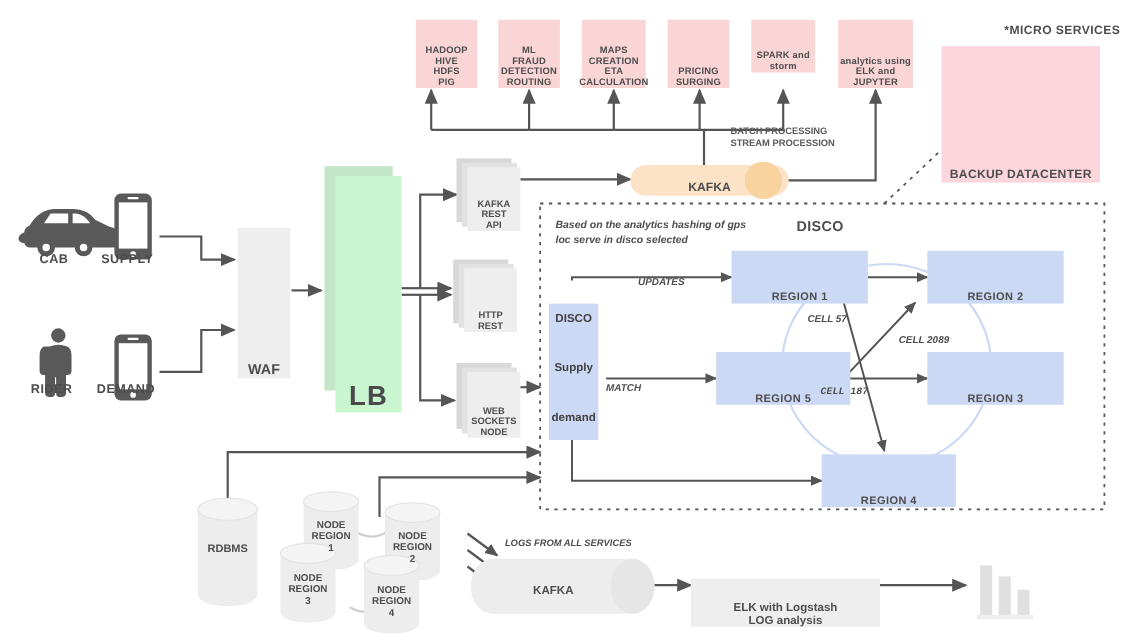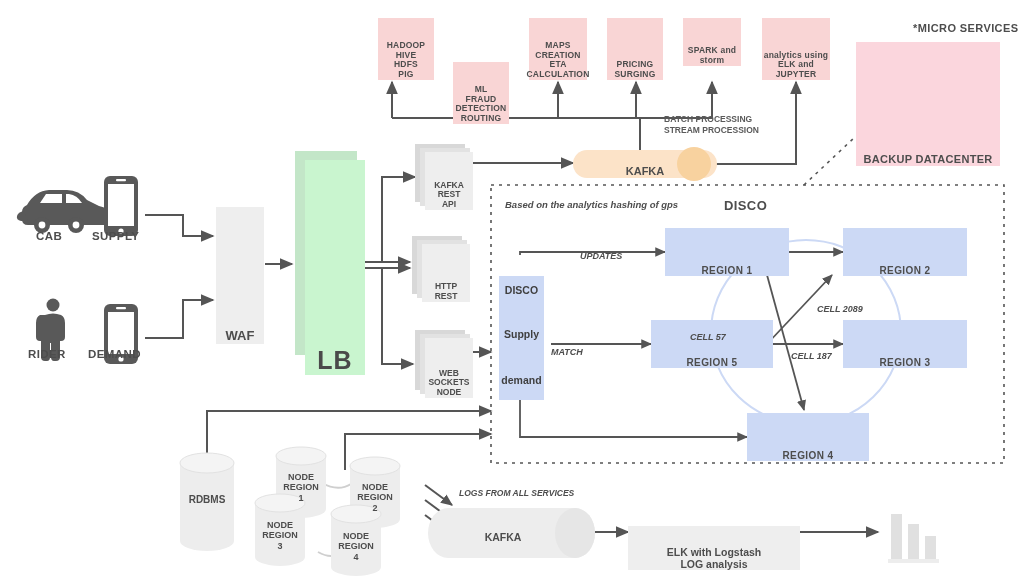--- a/index.html
+++ b/index.html
@@ -187,21 +187,21 @@
   </div>
 
   <div class="node pinkbox" style="left:378px;top:18px;width:56px;height:62px;">
     <div>
       <div>HADOOP</div>
       <div>HIVE</div>
       <div>HDFS</div>
       <div>PIG</div>
     </div>
   </div>
-  <div class="node pinkbox" style="left:453px;top:18px;width:56px;height:62px;margin-top:44px;">
+  <div class="node pinkbox" style="left:453px;top:18px;width:56px;height:62px;">
     <div>
       <div>ML</div>
       <div>FRAUD</div>
       <div>DETECTION</div>
       <div>ROUTING</div>
     </div>
   </div>
   <div class="node pinkbox" style="left:529px;top:18px;width:58px;height:62px;">
     <div>
       <div>MAPS</div>
@@ -239,39 +239,40 @@
     <span class="txt">KAFKA</span>
   </div>
   <div class="lbl" style="left:664px;top:114px;font-size:8.5px;line-height:1.35;color:#5a5a5a;">
     <div>BATCH PROCESSING</div>
     <div>STREAM PROCESSION</div>
   </div>
 
   <div class="cap" style="left:724px;top:198px;font-size:13px;">DISCO</div>
   <div class="lbl ital" style="left:505px;top:198px;font-size:9.5px;line-height:1.45;color:#4d4d4d;">
     <div>Based on the analytics hashing of gps</div>
+    <div>loc serve in disco selected</div>
   </div>
 
   <div class="node discobox" style="left:499px;top:276px;width:45px;height:124px;">
     <span style="top:8px;">DISCO</span>
     <span style="top:52px;">Supply</span>
     <span style="top:98px;">demand</span>
   </div>
 
   <div class="node regionbox" style="left:665px;top:228px;width:124px;height:48px;">REGION 1</div>
   <div class="node regionbox" style="left:843px;top:228px;width:124px;height:48px;">REGION 2</div>
   <div class="node regionbox" style="left:843px;top:320px;width:124px;height:48px;">REGION 3</div>
   <div class="node regionbox" style="left:747px;top:413px;width:122px;height:48px;">REGION 4</div>
   <div class="node regionbox" style="left:651px;top:320px;width:122px;height:48px;">REGION 5</div>
 
   <div class="lbl ital" style="left:580px;top:251px;font-size:9px;color:#4d4d4d;">UPDATES</div>
   <div class="lbl ital" style="left:551px;top:347px;font-size:9px;color:#4d4d4d;">MATCH</div>
-  <div class="lbl ital" style="left:690px;top:285px;font-size:9px;color:#4d4d4d;margin-top:47px;">CELL 57</div>
+  <div class="lbl ital" style="left:734px;top:285px;font-size:9px;color:#4d4d4d;">CELL 57</div>
   <div class="lbl ital" style="left:817px;top:304px;font-size:9px;color:#4d4d4d;">CELL 2089</div>
-  <div class="lbl ital" style="left:791px;top:351px;font-size:9px;color:#4d4d4d;">CELL 187</div>
+  <div class="lbl ital" style="left:746px;top:351px;font-size:9px;color:#4d4d4d;font-family:Liberation Mono, monospace;">CELL 187</div>
 
   <svg class="layer" viewBox="0 0 1024 585">
     <g>
       <path d="M180,463 L180,541 a27,10 0 0 0 54,0 L234,463 z" fill="#ededed"></path>
       <ellipse cx="207" cy="463" rx="27" ry="10" fill="#f4f4f4" stroke="#e2e2e2"></ellipse>
     </g>
     <g>
       <path d="M276,456 L276,509 a25,9 0 0 0 50,0 L326,456 z" fill="#ededed"></path>
       <ellipse cx="301" cy="456" rx="25" ry="9" fill="#f4f4f4" stroke="#e2e2e2"></ellipse>
     </g>

